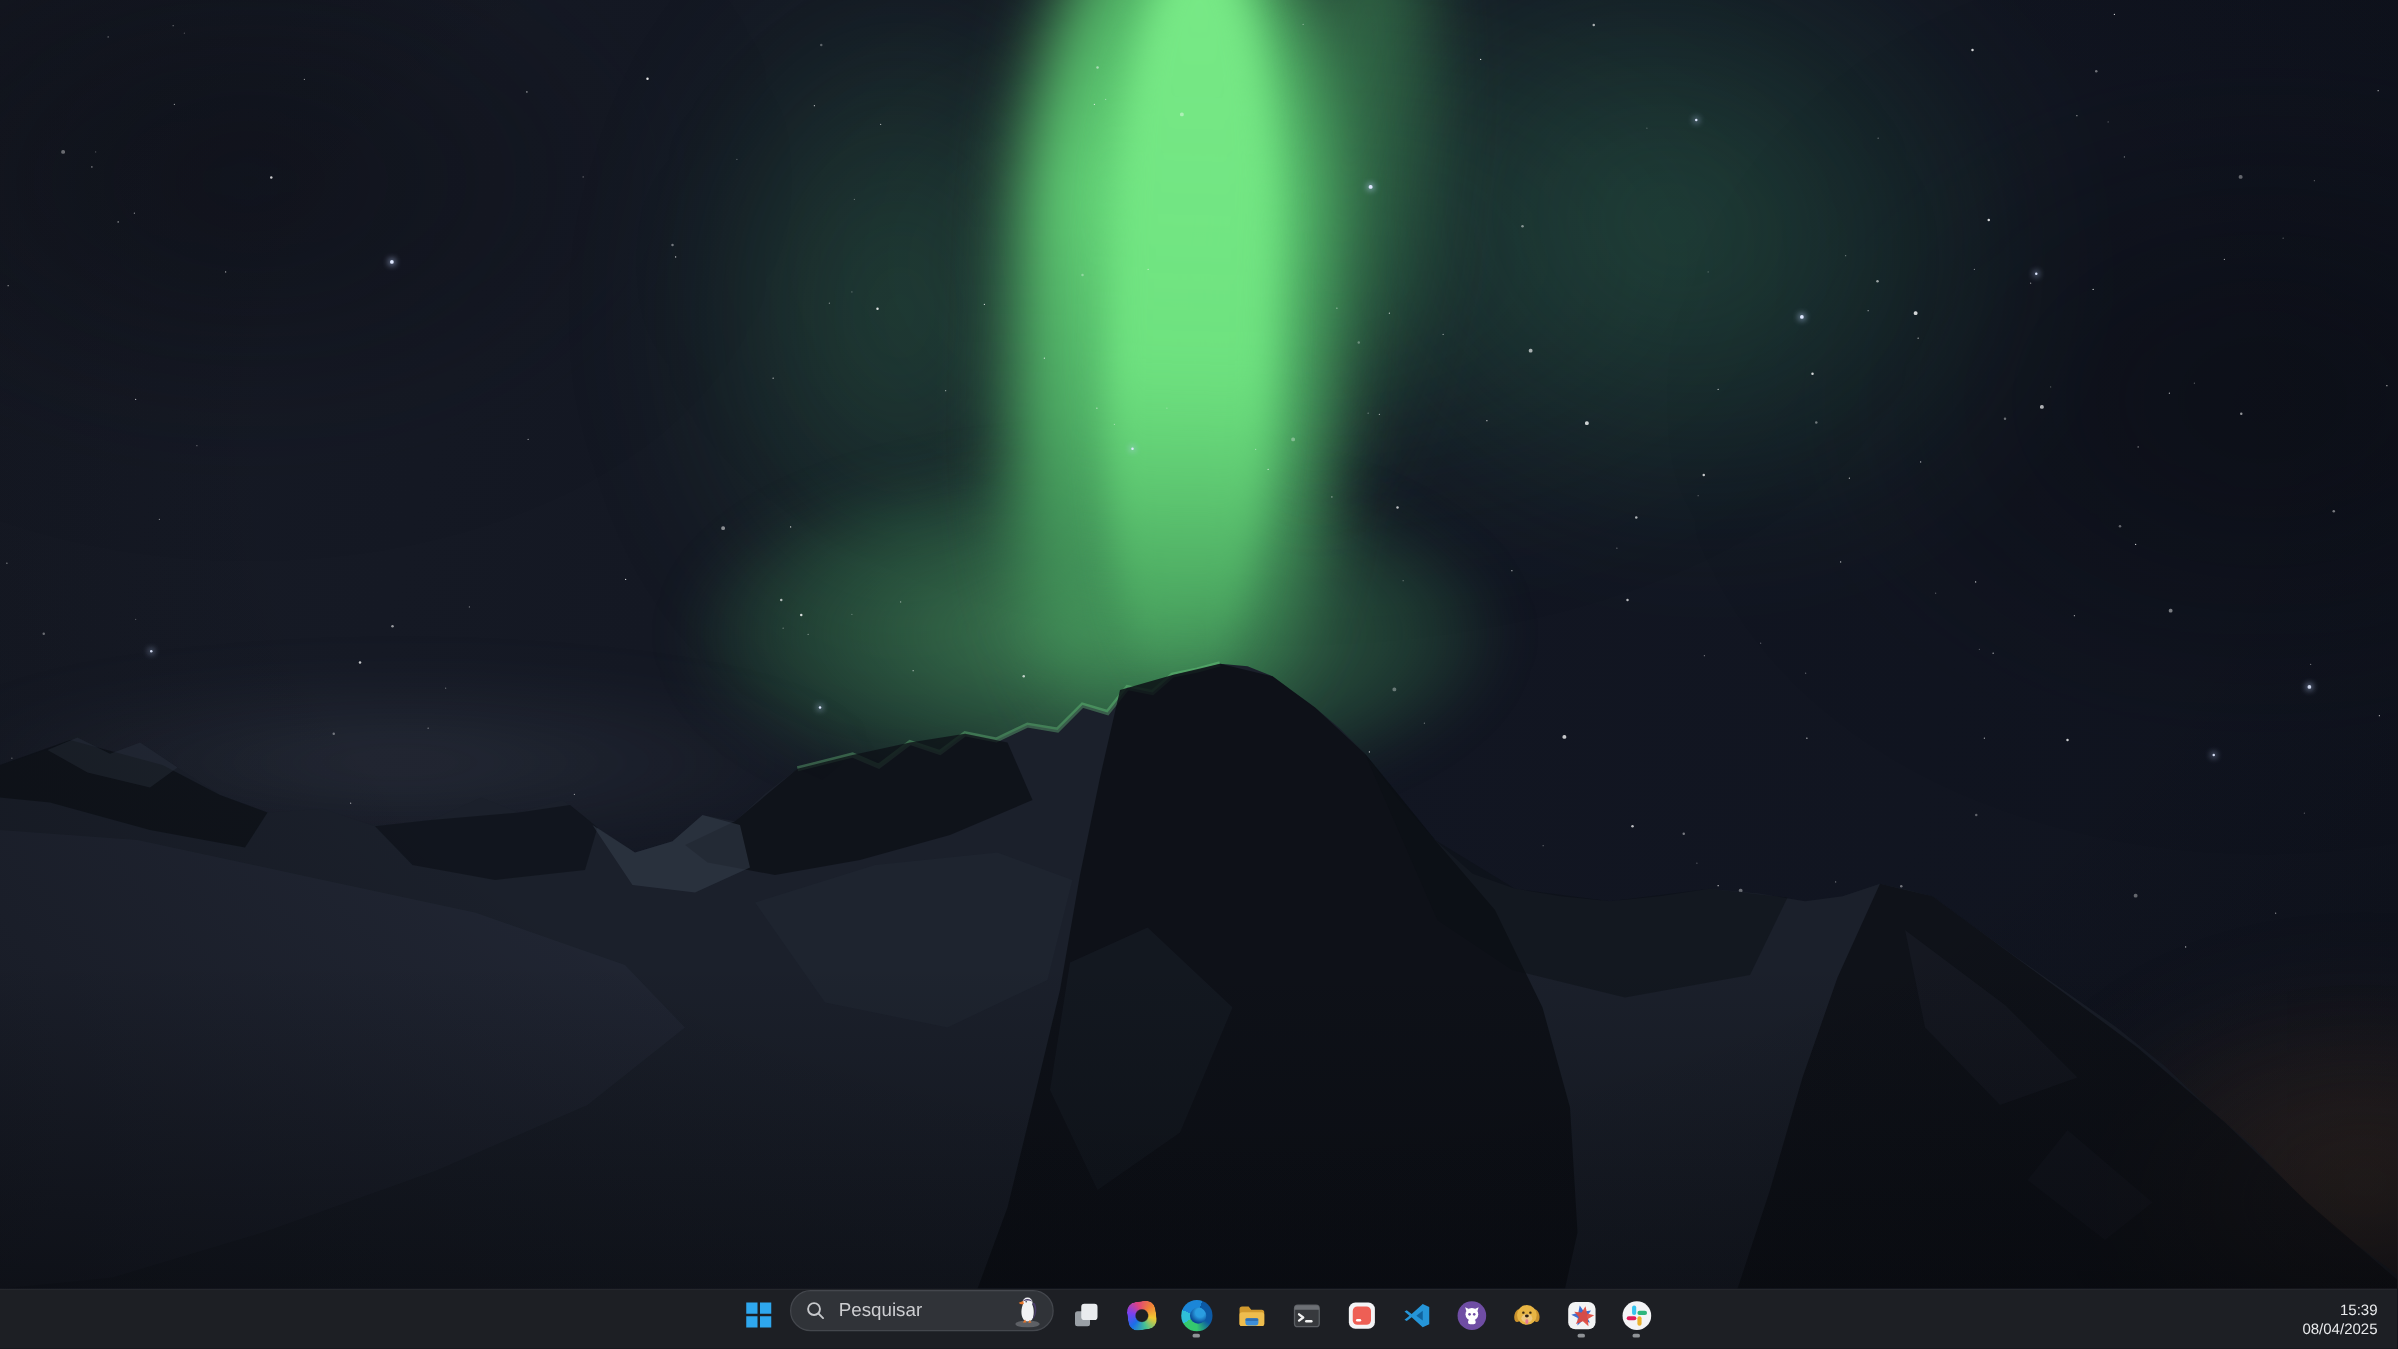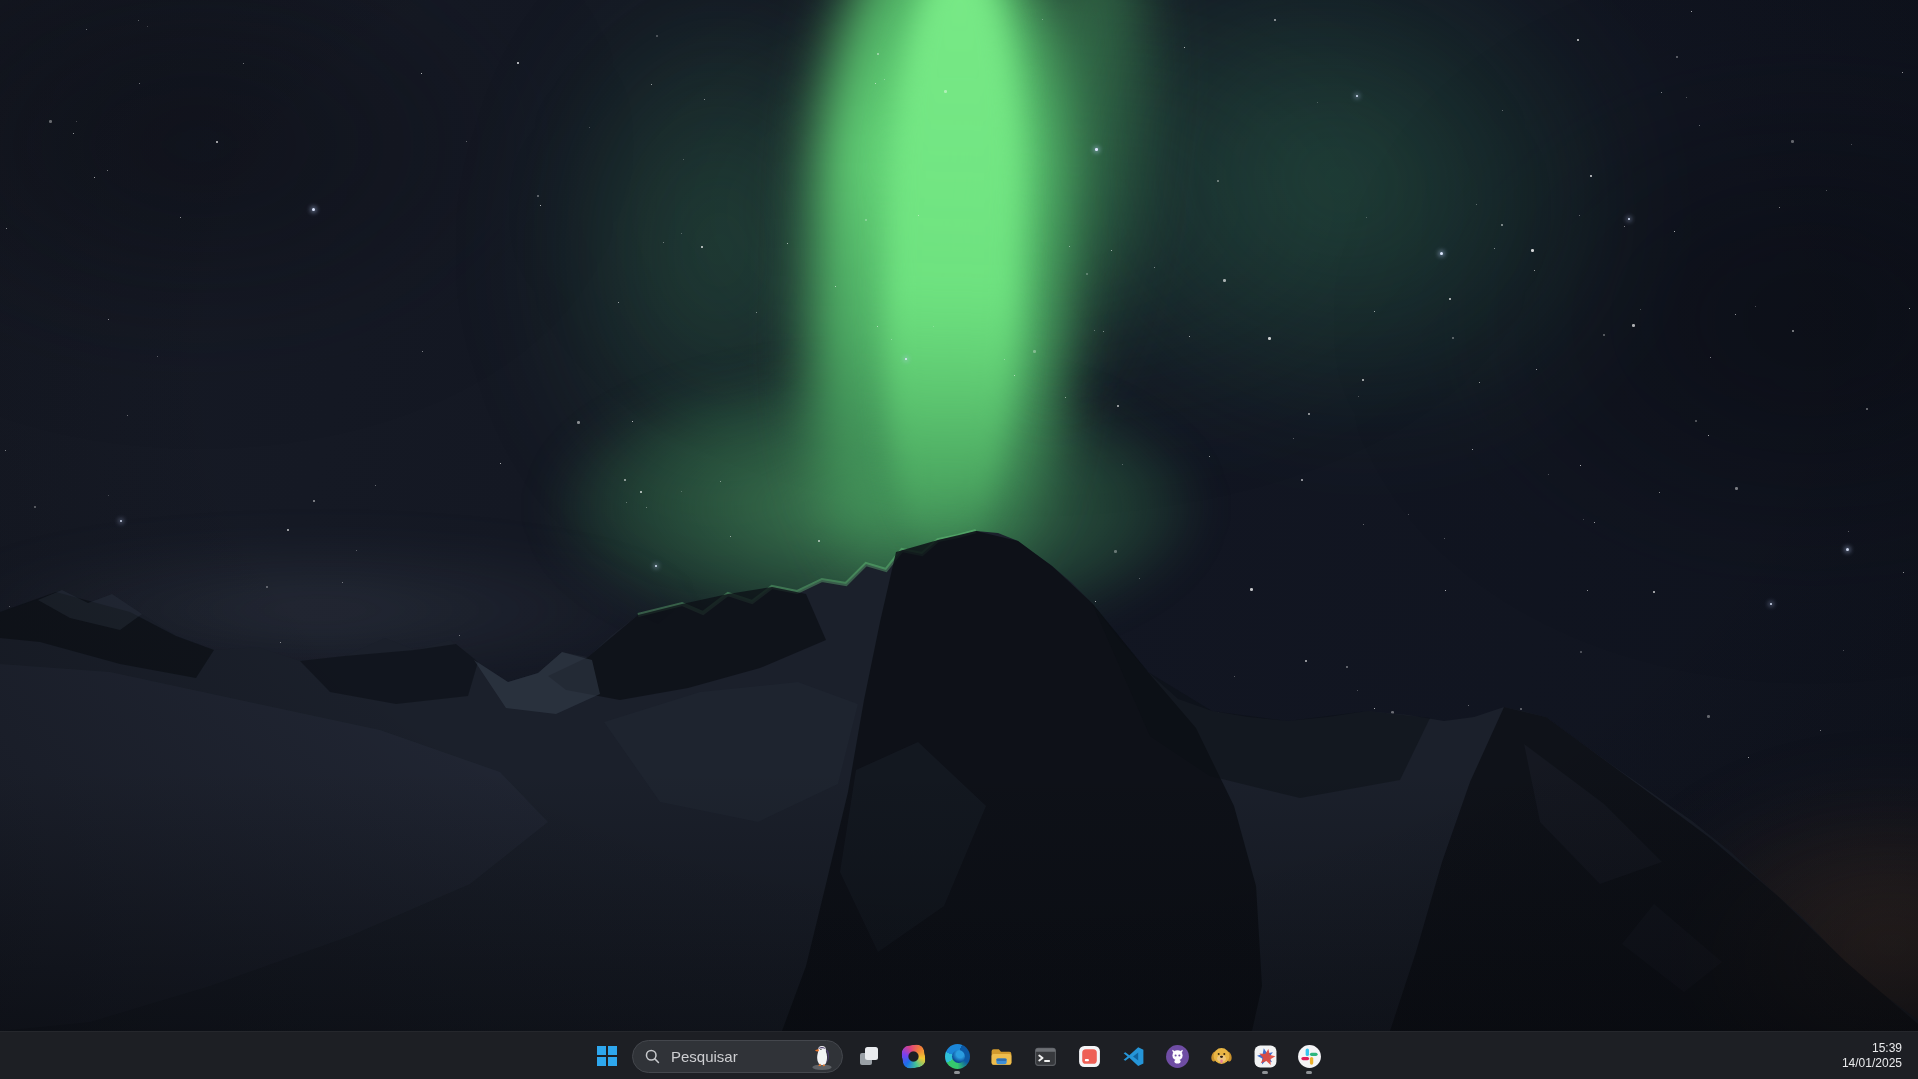--- a/index.html
+++ b/index.html
@@ -48,21 +48,21 @@
 
   .mountains{position:absolute;left:0;top:0;width:1918px;height:1031px;}
   .fg-shade{position:absolute;left:0;bottom:0;width:100%;height:260px;
             background:linear-gradient(to bottom,transparent,rgba(6,8,12,.45));}
   .vignette{position:absolute;inset:0;
             background:radial-gradient(ellipse at 52% 36%,transparent 55%,rgba(5,6,10,.4) 100%);}
 
   
   .taskbar{position:absolute;left:0;bottom:0;width:1918px;height:48px;
            background:rgba(30,32,37,.98);border-top:1px solid rgba(255,255,255,.04);box-sizing:border-box;}
-  .tb-center{position:absolute;left:587px;top:0;height:48px;display:flex;align-items:center;}
+  .tb-center{position:absolute;left:587px;top:0;height:48px;display:flex;align-items:flex-start;}
   .tb-btn{width:40px;height:40px;border-radius:6px;display:flex;align-items:center;justify-content:center;
           position:relative;flex:0 0 auto;}
   .apps{display:flex;align-items:center;gap:4px;margin-left:6px;}
   .dot{position:absolute;bottom:2px;left:50%;transform:translateX(-50%);
        width:6px;height:3px;border-radius:2px;background:#8f9296;}
 
   .start-grid{width:20px;height:20px;display:grid;grid-template-columns:9px 9px;grid-template-rows:9px 9px;gap:2px;}
   .start-grid span{background:#2ea7ee;}
 
   .search-pill{margin-left:5px;width:211px;height:33px;border-radius:17px;background:#303338;
@@ -464,15 +464,15 @@
           <rect x="4.2" y="12.4" width="7.4" height="3.2" rx="1.6" fill="#e01e5a"></rect>
         </svg>
           <span class="dot"></span>
       </div>
 
     </div>
   </div>
 
   <div class="tb-clock">
     <span>15:39</span>
-    <span>14/01/2025</span>
+    <span>08/04/2025</span>
   </div>
 </div>
 
 </body></html>

